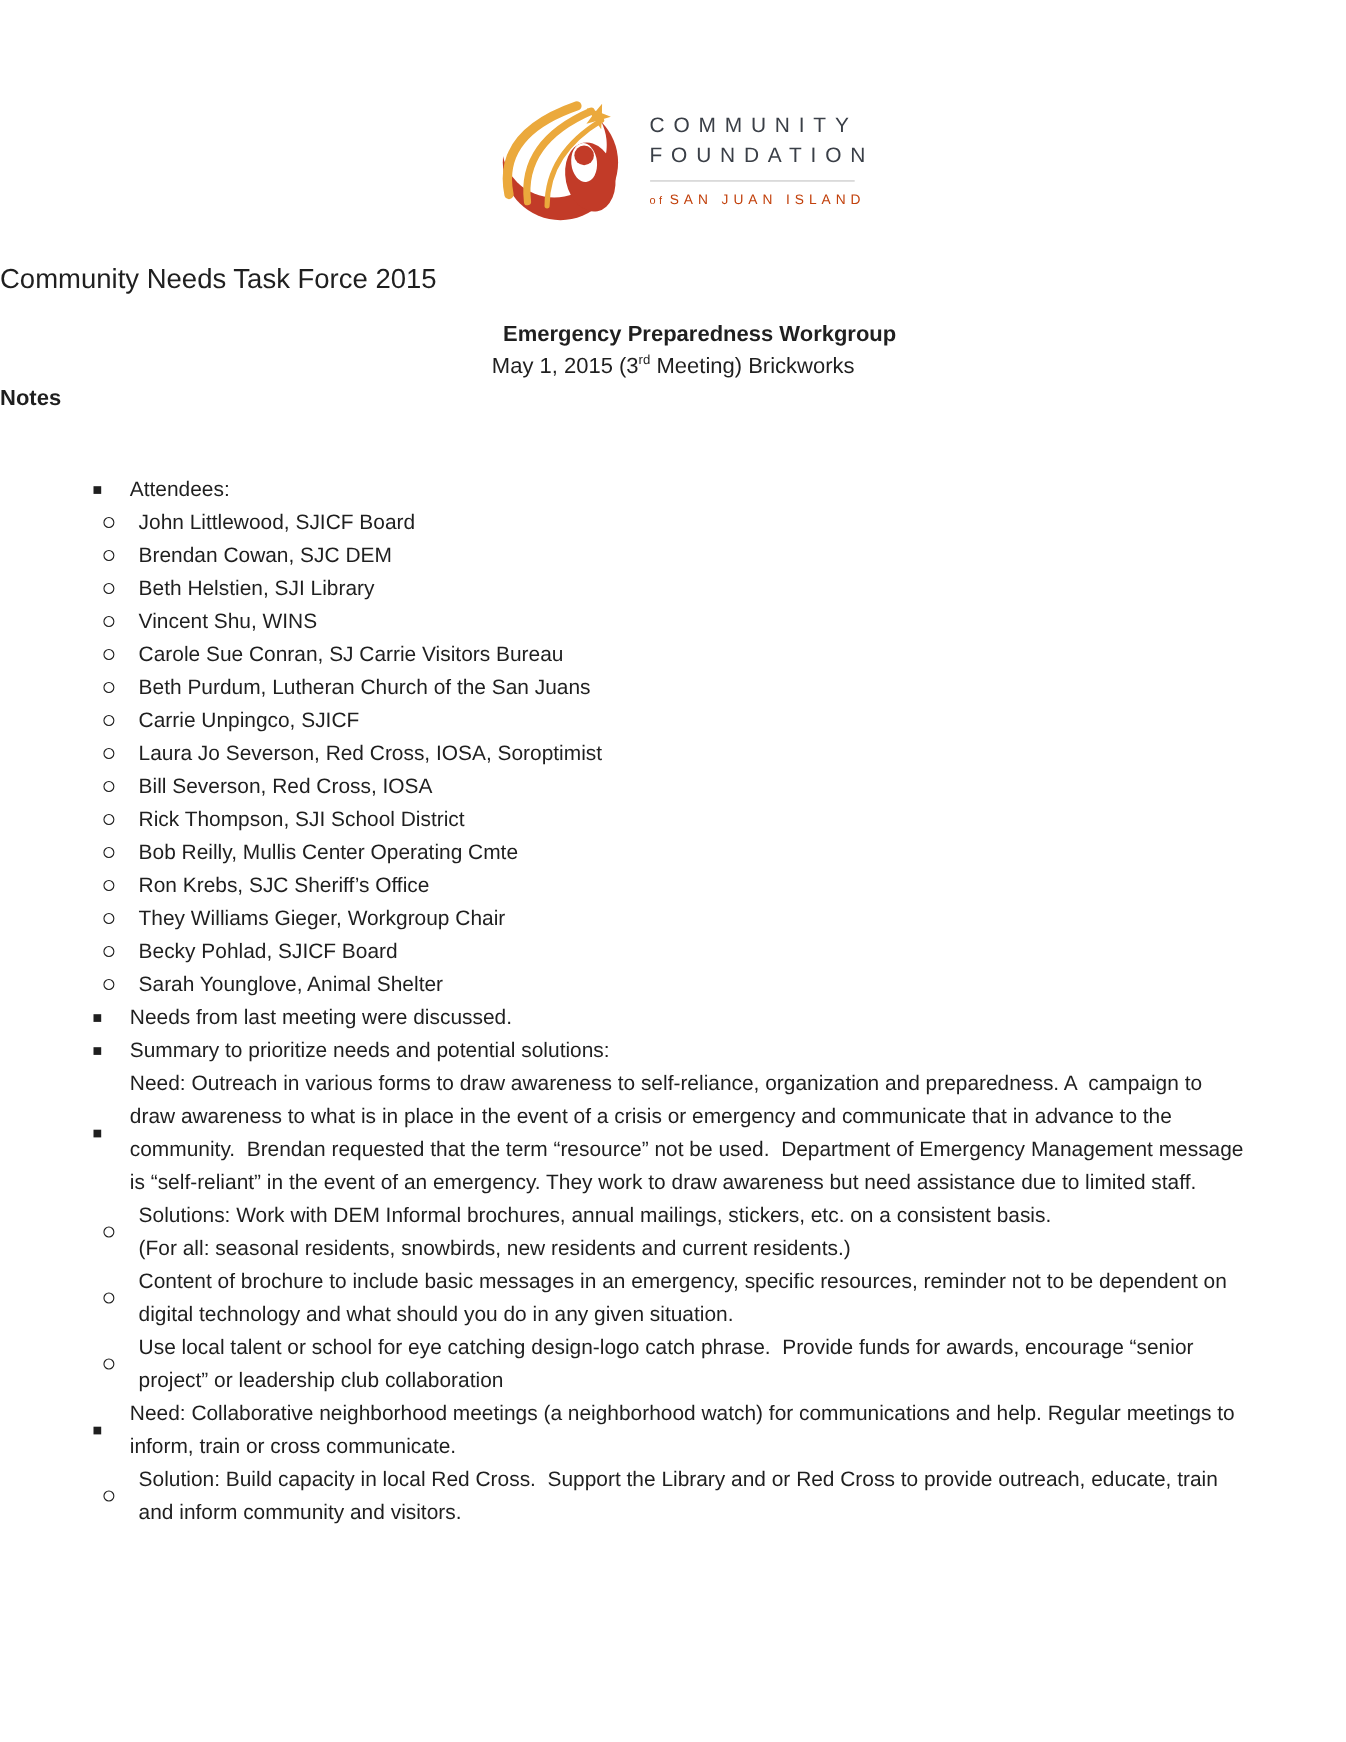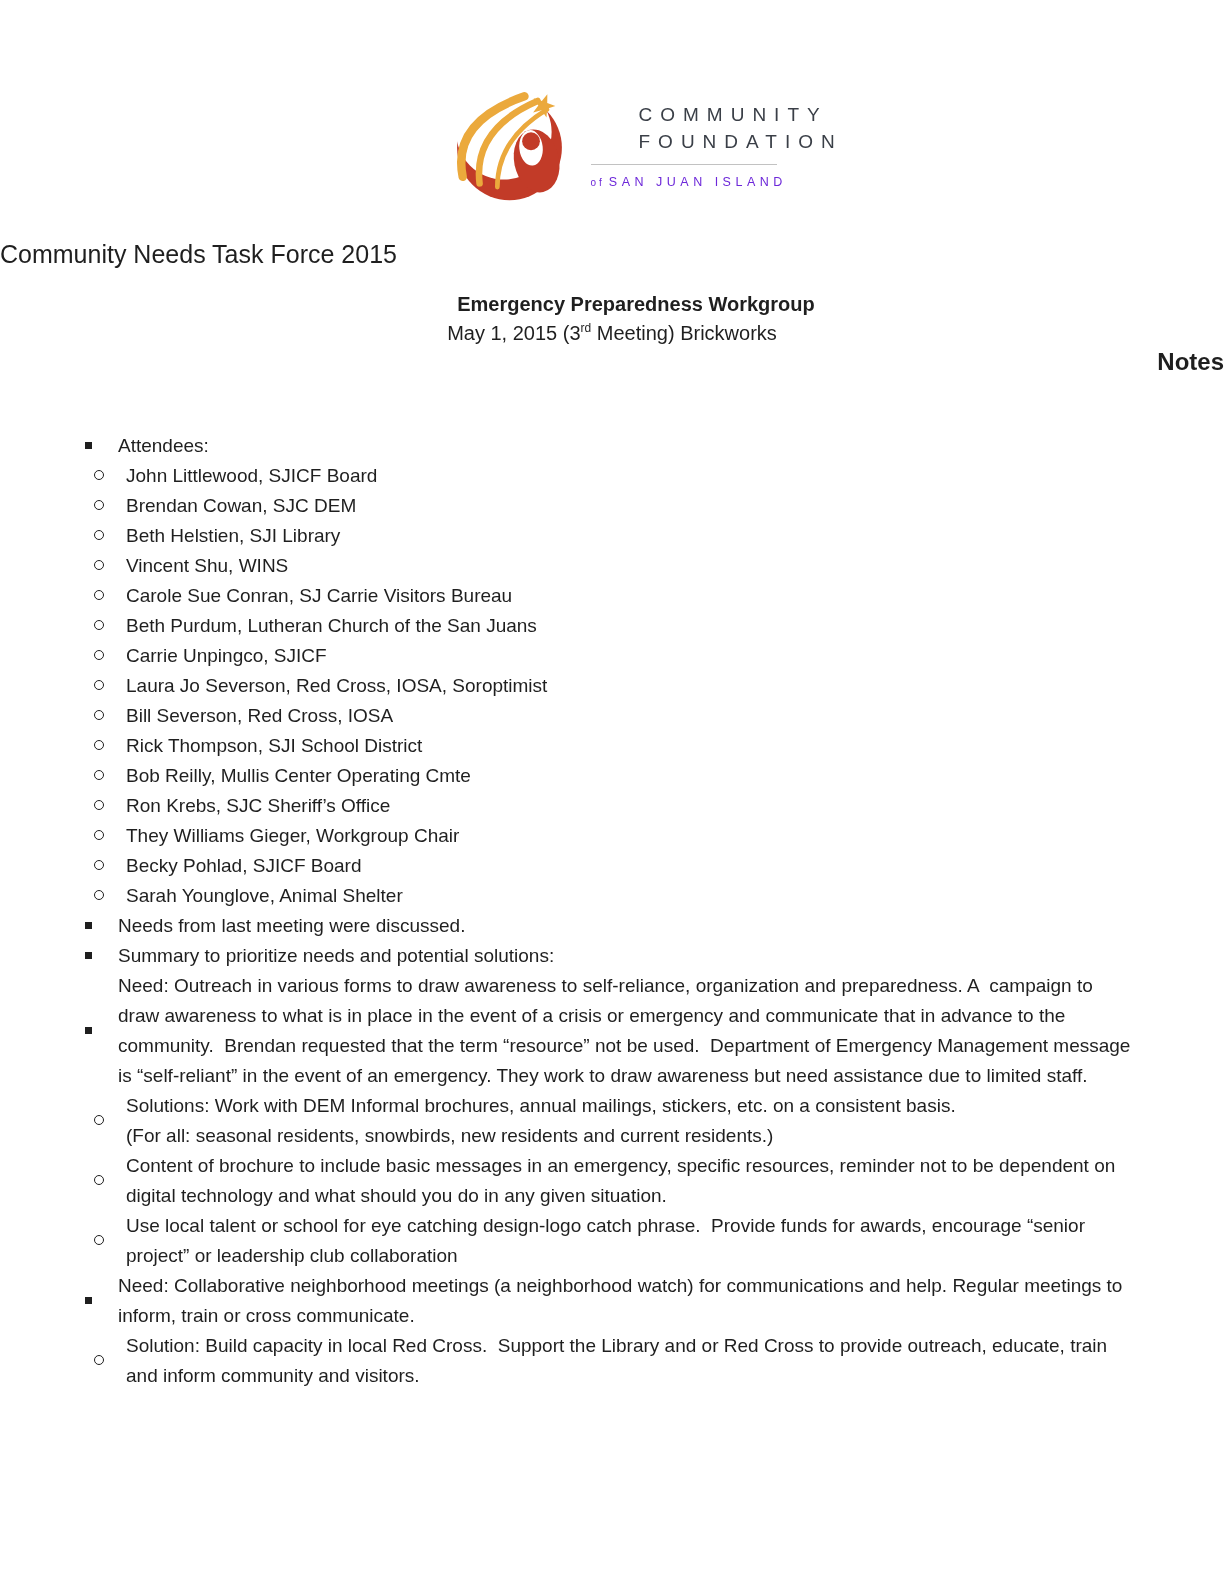--- a/index.html
+++ b/index.html
@@ -13,32 +13,32 @@
   }
   
   .logo-row {
     display:flex; justify-content:center; align-items:center;
     gap:16px; padding-top:86px;
   }
   .logo-graphic { width:131px; height:118px; display:block; }
   .logo-textblock { width:190px; }
   .logo-name {
     font-size:19px; letter-spacing:8px; line-height:27px;
-    color:#3a3f47; font-weight:400; white-space:nowrap;margin-left:48px;
+    color:#3a3f47; font-weight:400; white-space:nowrap;
   }
   .logo-divider { height:1px; background:#c2c2c2; margin:9px 0 7px 0; width:186px; }
-  .logo-tagline { color:#6d28d9; white-space:nowrap; }
+  .logo-tagline { color:#c2410c; white-space:nowrap; }
   .tag-of { font-size:10px; letter-spacing:3px; margin-right:4px; }
   .tag-rest { font-size:12.5px; letter-spacing:4.5px; }
   
   .doc-title  { text-align:left; font-size:25px; line-height:31px; margin-top:35px; }
   .doc-subtitle { text-align:center; font-size:20px; line-height:24px; font-weight:bold; margin-top:22px;margin-left:48px; }
   .doc-date  { text-align:center; font-size:20px; line-height:24px; margin-top:5px; }
   .doc-date sup { font-size:12px; line-height:0; }
-  .doc-notes { text-align:right; font-size:24px; line-height:24px; font-weight:bold; margin-top:5px; }
+  .doc-notes { text-align:left; font-size:20px; line-height:24px; font-weight:bold; margin-top:5px; }
   
   .content { margin-top:57px; padding-right:89px; font-size:19px; }
   .li { display:flex; align-items:center; line-height:30px; }
   .lvl1 { padding-left:85px; }
   .lvl2 { padding-left:93px; }
   .marker { width:33px; flex:0 0 33px; position:relative; height:30px; }
   .lvl1 .marker::before {
     content:""; position:absolute; left:0; top:11px;
     width:7px; height:7px; background:#1f1f1f;
   }

